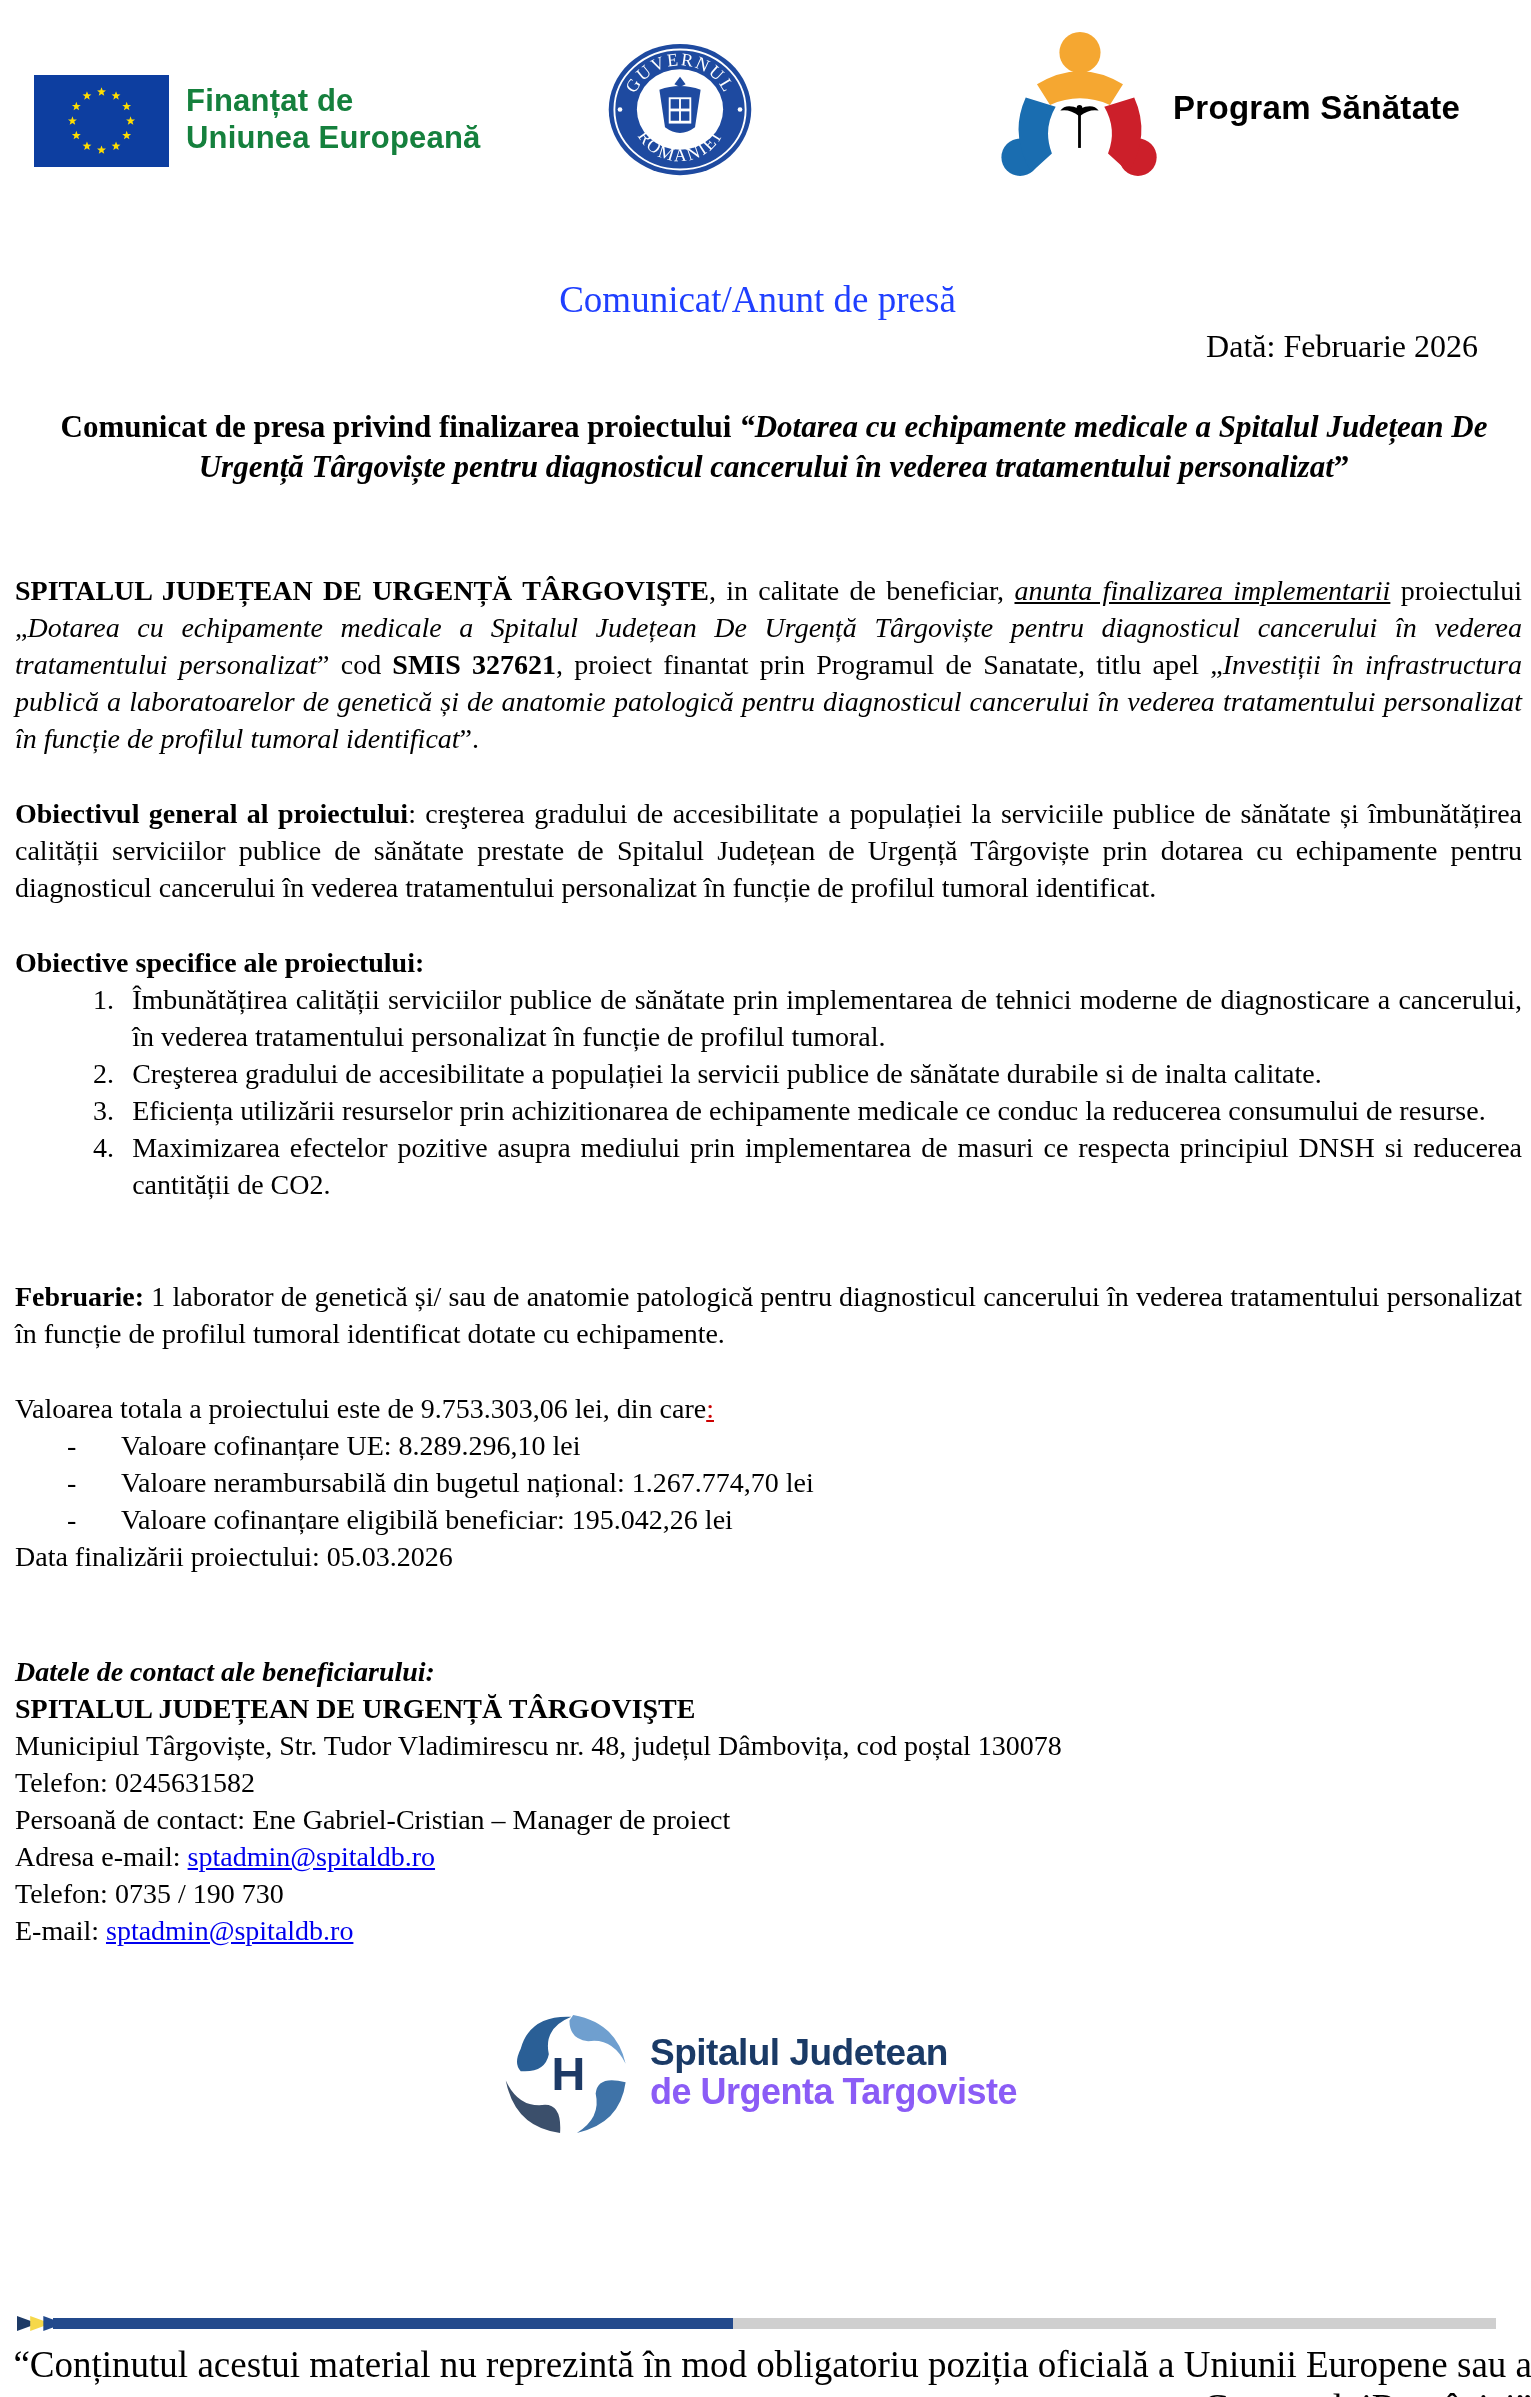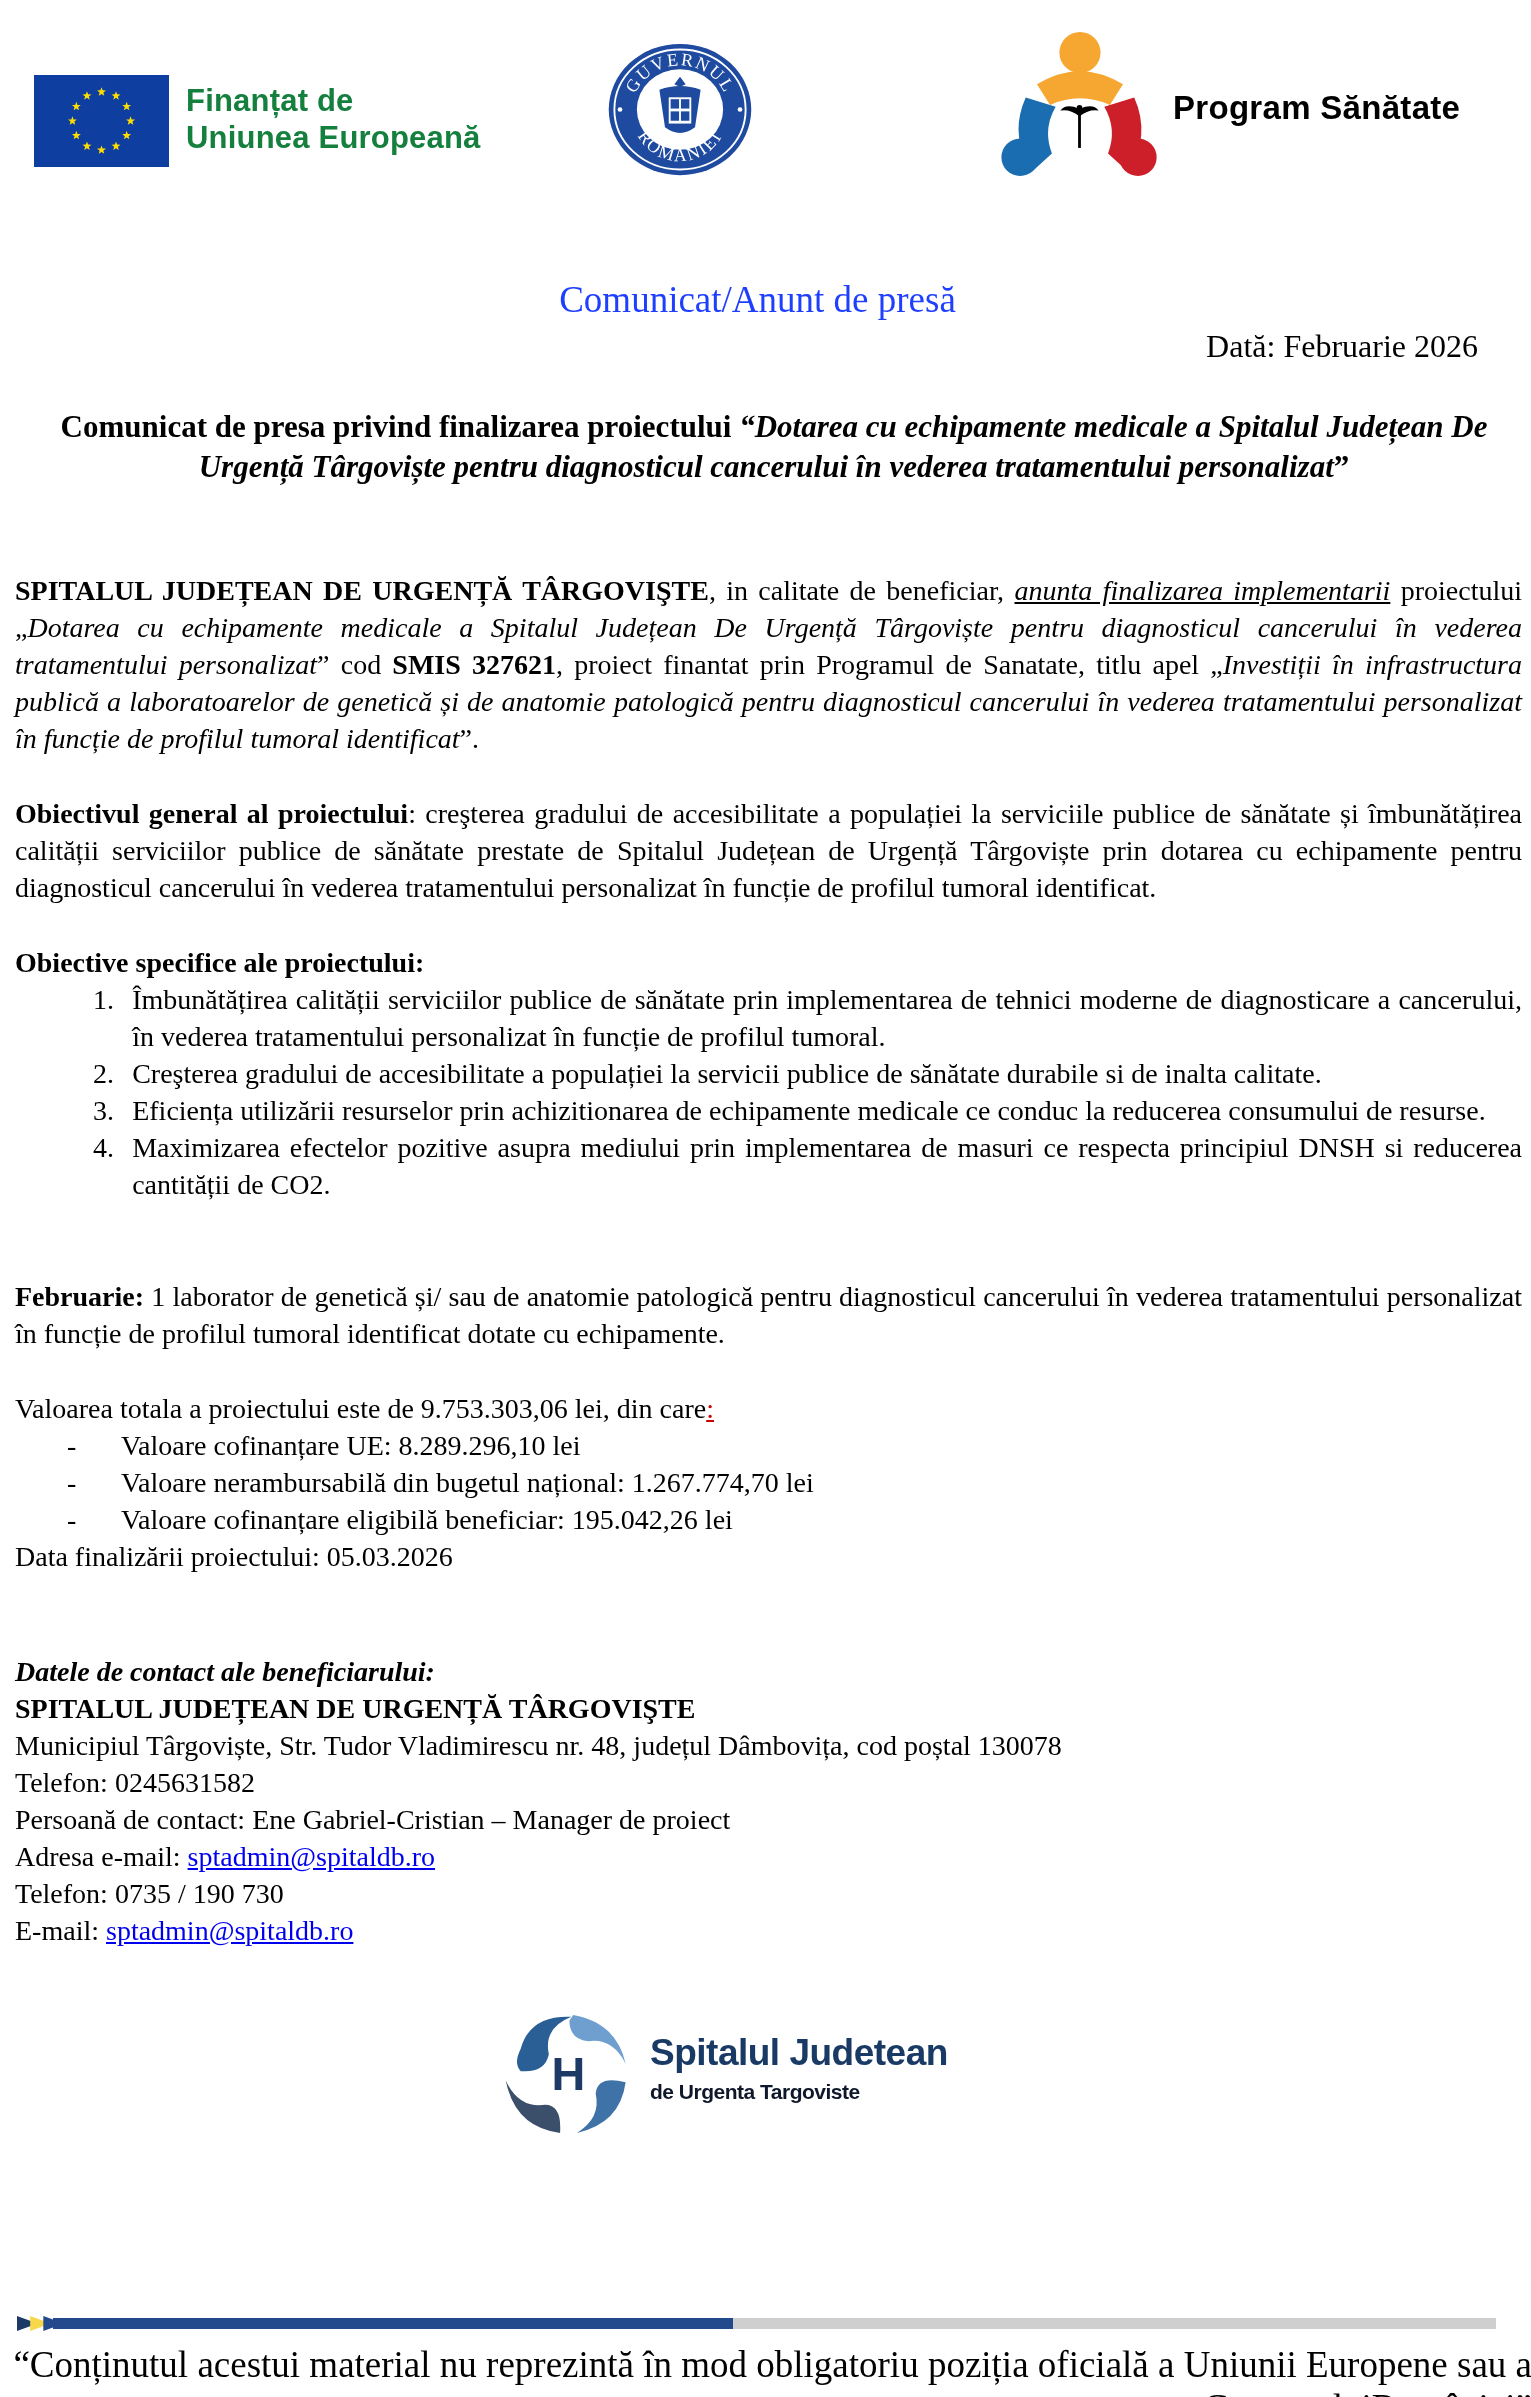--- a/index.html
+++ b/index.html
@@ -29,21 +29,21 @@
   ol.objs li { padding-left:11.2px; }
   ul.dash { list-style:none; margin:0; padding:0; }
   ul.dash li { position:relative; padding-left:106px; }
   ul.dash li .dash-mark { position:absolute; left:52px; }
   .red-colon { color:#c00; text-decoration:underline; }
   a.mail { color:#0000ee; text-decoration:underline; }
   
   .sj-logo { left:502px; top:2011px; width:133px; height:124px; }
   .sj-text { left:650px; top:2031px; font-family:"Liberation Sans", sans-serif; font-weight:bold; }
   .sj-text .l1 { font-size:37px; color:#1a3a66; line-height:43px; letter-spacing:-0.5px; }
-  .sj-text .l2 { font-size:21px; color:#0f172a; line-height:36px; letter-spacing:-0.5px; }
+  .sj-text .l2 { font-size:36px; color:#8b5cf6; line-height:36px; letter-spacing:-0.5px; }
   
   .footer-bar { left:17px; top:2318px; width:1478px; height:11.2px; }
   .footer-bar .blue { position:absolute; left:36px; top:0; width:680px; height:11.2px; background:#234a8c; }
   .footer-bar .grey { position:absolute; left:716px; top:0; width:763px; height:11.2px; background:#cfcfcf; }
   .footer-bar .arrow { position:absolute; left:0; top:-3.7px; width:47px; height:19px; }
   .footer-note { left:0; width:1532px; top:2343px; text-align:right; color:#000000; font-size:37px; }
 </style>
 </head>
 <body>
 

